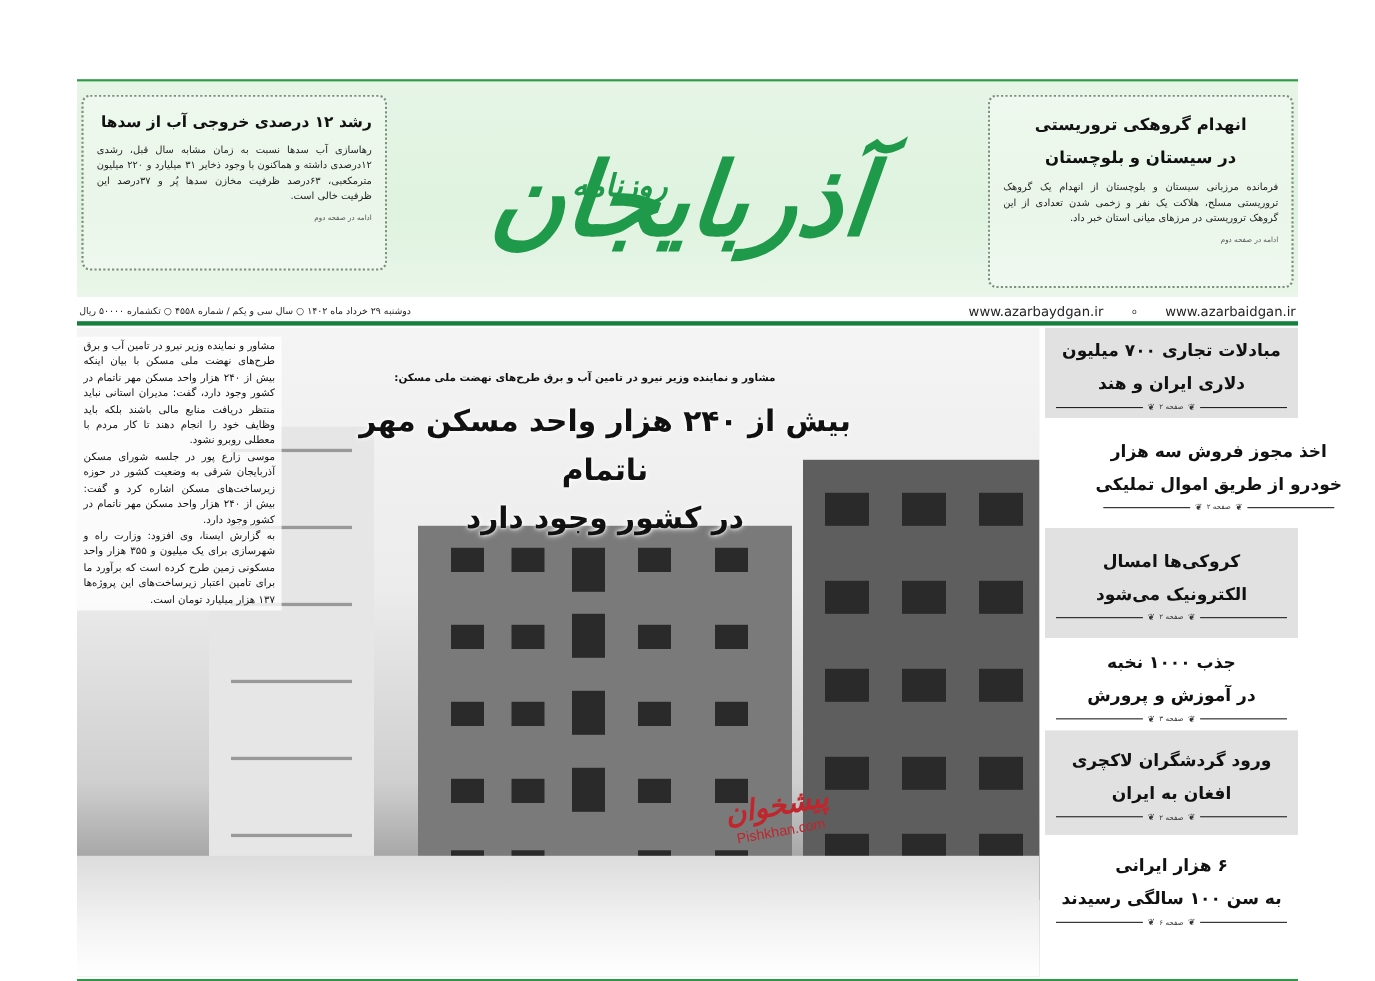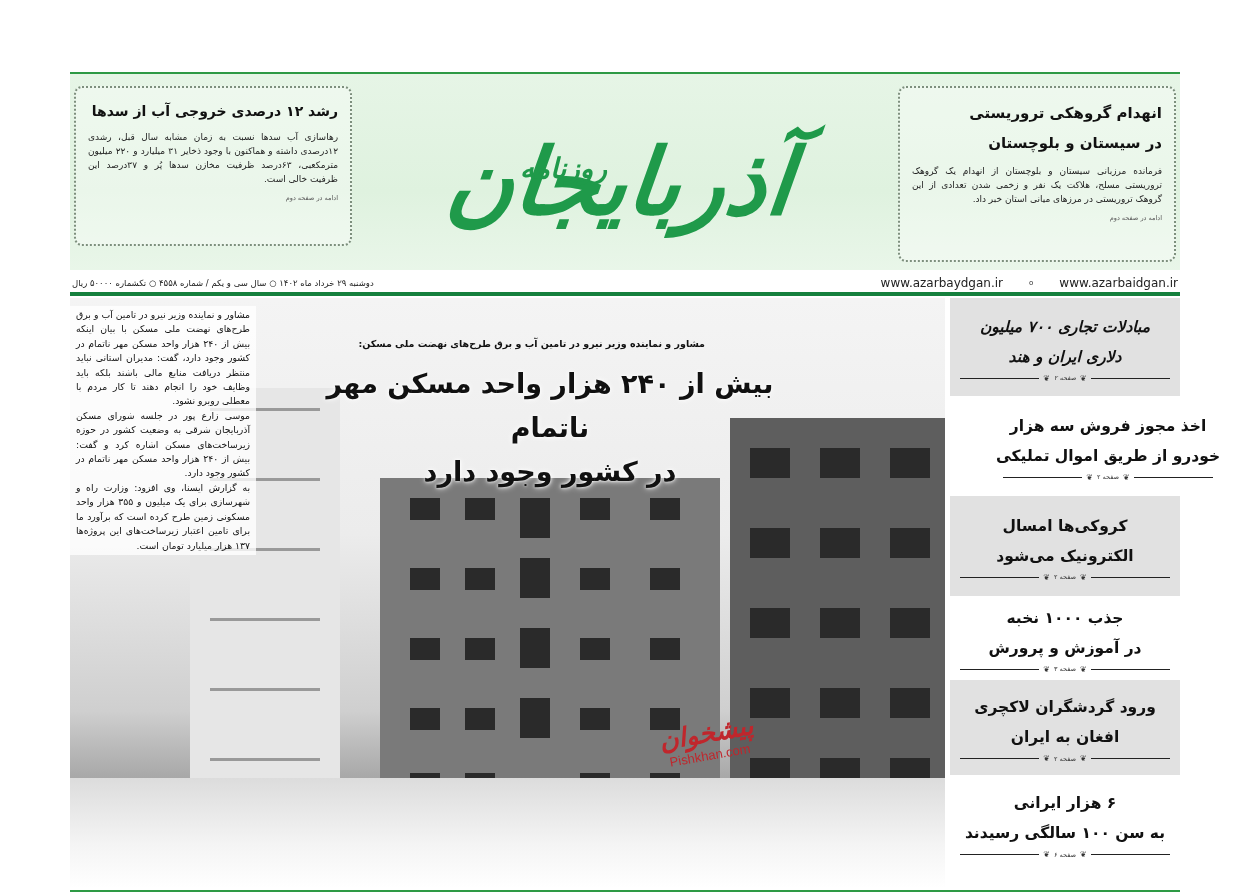--- a/index.html
+++ b/index.html
@@ -15,21 +15,21 @@
     border-top: 2px solid #2e9a45;
   }
   .box {
     position: absolute; top: 12px; height: 176px;
     border: 2px dotted #7d8f7d; border-radius: 8px; background: rgba(255,255,255,0.35);
     padding: 10px 12px; direction: rtl; text-align: right;
   }
   .box.right { right: 4px; width: 278px; }
   .box.left  { left: 4px; width: 278px; height: 160px; }
   .box h3 { font-family: "DejaVu Sans", sans-serif; font-weight: bold; color: #111; text-align: center; }
-  .box.right h3 { font-size: 15px; line-height: 30px; text-align: right; }
+  .box.right h3 { font-size: 15px; line-height: 30px; }
   .box.left h3 { font-size: 14px; line-height: 26px; text-align: right; }
   .box p { font-size: 9px; line-height: 14px; color: #222; text-align: justify; margin-top: 6px; }
   .box .ref { font-size: 6.5px; color: #555; margin-top: 8px; }
 
   .logo {
     position: absolute; left: 340px; top: 8px; width: 420px; height: 200px;
     display: flex; align-items: center; justify-content: center; direction: rtl;
   }
   .logo-main {
     font-family: "DejaVu Serif", serif; font-size: 92px; font-weight: bold; font-style: italic;
@@ -197,21 +197,21 @@
       <p>به گزارش ایسنا، وی افزود: وزارت راه و شهرسازی برای یک میلیون و ۳۵۵ هزار واحد مسکونی زمین طرح کرده است که برآورد ما برای تامین اعتبار زیرساخت‌های این پروژه‌ها ۱۳۷ هزار میلیارد تومان است.</p>
     </div>
 
     <div class="watermark">
       <div class="wm-fa">پیشخوان</div>
       <div class="wm-en">Pishkhan.com</div>
     </div>
   </div>
 
   <div class="sidebar">
-    <div class="side-item shade" style="height:98px;font-style:italic;">
+    <div class="side-item shade" style="height:82px;">
       <div class="title">مبادلات تجاری ۷۰۰ میلیون</div>
       <div class="title">دلاری ایران و هند</div>
       <div class="ref">
           <span class="line"></span>
           <span class="orn">❦</span>
           <span>صفحه ۲</span>
           <span class="orn">❦</span>
           <span class="line"></span>
         </div>
     </div>

